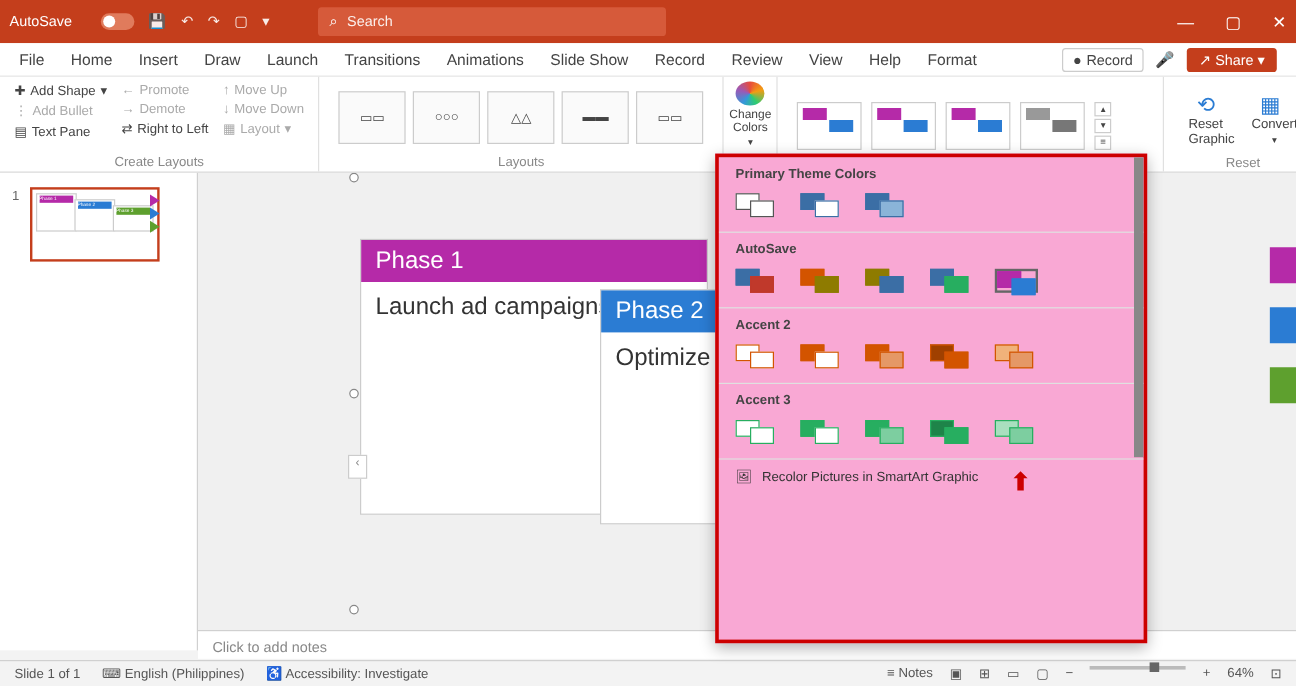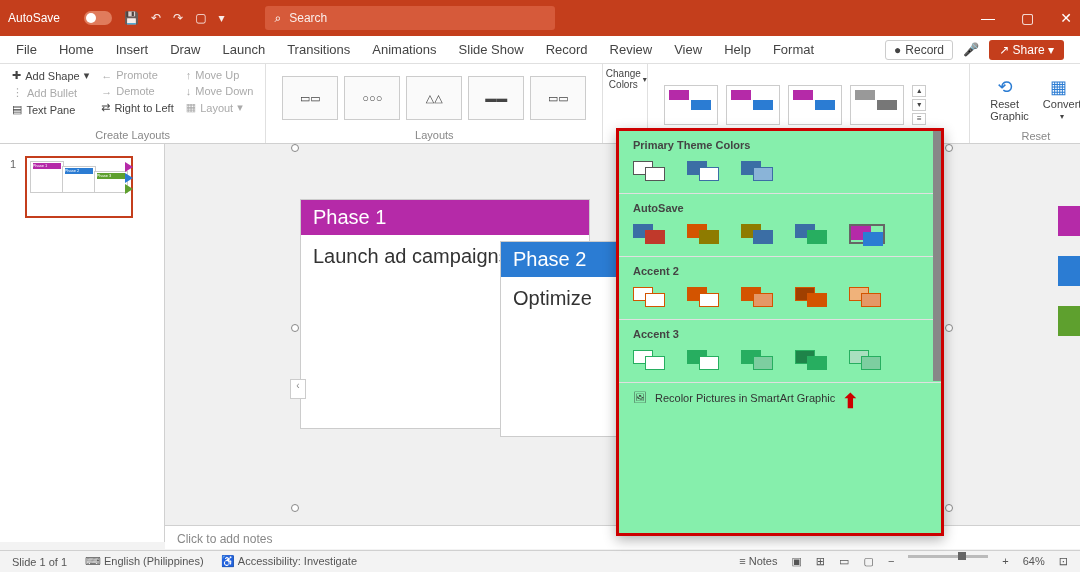--- a/index.html
+++ b/index.html
@@ -30,21 +30,21 @@
 .ribbon-group .label { text-align: center; color: #888; font-size: 11px; }
 .ribbon-group .controls { display: flex; gap: 4px; }
 .ribbon-group .col { display: flex; flex-direction: column; gap: 2px; }
 .ribbon-group .btn { padding: 1px 4px; display: flex; align-items: center; gap: 4px; white-space: nowrap; }
 .ribbon-group .btn.disabled { color: #aaa; }
 
 .layouts-group { flex: 0 0 320px; display: flex; flex-direction: column; }
 .layouts-row { display: flex; gap: 6px; padding: 8px 8px 0; justify-content: center; }
 .layout-thumb { width: 56px; height: 44px; border: 1px solid #ccc; background: #fafafa; display: flex; align-items: center; justify-content: center; }
 
-.change-colors { width: 44px; display: flex; flex-direction: row; align-items: center; justify-content: center; gap: 2px; padding: 4px; }
+.change-colors { width: 44px; display: flex; flex-direction: column; align-items: center; justify-content: center; gap: 2px; padding: 4px; }
 .change-colors .icon { width: 24px; height: 20px; border-radius: 50%; background: conic-gradient(#e74c3c, #f39c12, #2ecc71, #3498db, #9b59b6, #e74c3c); }
 
 .styles-gallery { display: flex; gap: 8px; padding: 12px 8px; align-items: center; width: 305px; }
 .style-thumb { width: 54px; height: 40px; border: 1px solid #ccc; background: #fff; position: relative; }
 .style-thumb .bar { position: absolute; top: 4px; height: 10px; }
 .gallery-more { display: flex; flex-direction: column; gap: 2px; }
 .gallery-more span { width: 14px; height: 12px; border: 1px solid #ccc; font-size: 8px; text-align: center; }
 
 .reset-group { display: flex; gap: 14px; padding: 8px 12px; align-items: flex-start; }
 .reset-btn { display: flex; flex-direction: column; align-items: center; gap: 2px; font-size: 11px; }
@@ -61,21 +61,21 @@
 .smartart { position: absolute; left: 300px; top: 200px; }
 .phase1 { position: absolute; left: 0; top: 0; width: 290px; height: 230px; border: 1px solid #ccc; background: #fff; }
 .phase1 .header { background: #b52aa8; color: #fff; padding: 6px 12px; font-size: 20px; }
 .phase1 .body { padding: 10px 12px; font-size: 20px; color: #333; }
 .phase2 { position: absolute; left: 195px; top: 34px; width: 200px; height: 196px; border: 1px solid #ccc; background: #fff; }
 .phase2 .header { background: #2b7cd3; color: #fff; padding: 6px 12px; font-size: 20px; }
 .phase2 .body { padding: 10px 12px; font-size: 20px; color: #333; }
 
 .arrows { position: absolute; right: -40px; top: 50px; }
 
-.color-dropdown { position: absolute; left: 616px; top: 128px; width: 328px; height: 408px; background: #86efac; border: 3px solid #cc0000; z-index: 100; box-shadow: 0 4px 12px rgba(0,0,0,0.3); overflow-y: auto; }
+.color-dropdown { position: absolute; left: 596px; top: 128px; width: 360px; height: 408px; background: #f9a8d4; border: 3px solid #cc0000; z-index: 100; box-shadow: 0 4px 12px rgba(0,0,0,0.3); overflow-y: auto; }
 .color-dropdown .section { padding: 8px 14px 12px; border-bottom: 1px solid #e0e0e0; }
 .color-dropdown .section-title { font-size: 11px; font-weight: 600; color: #444; margin-bottom: 10px; }
 .color-dropdown .swatches { display: flex; gap: 18px; }
 .swatch { width: 36px; height: 20px; position: relative; }
 .swatch.selected { border: 2px solid #666; padding: 2px; }
 .swatch .s1, .swatch .s2 { position: absolute; width: 20px; height: 14px; border: 1px solid; background: #fff; }
 .swatch .s1 { left: 0; top: 0; }
 .swatch .s2 { left: 12px; top: 6px; }
 .red-arrow { position: absolute; left: 842px; top: 389px; z-index: 101; color: #cc0000; font-size: 20px; font-weight: bold; }
 .color-dropdown .footer { padding: 8px 14px; font-size: 11px; color: #333; display: flex; align-items: center; gap: 8px; }

